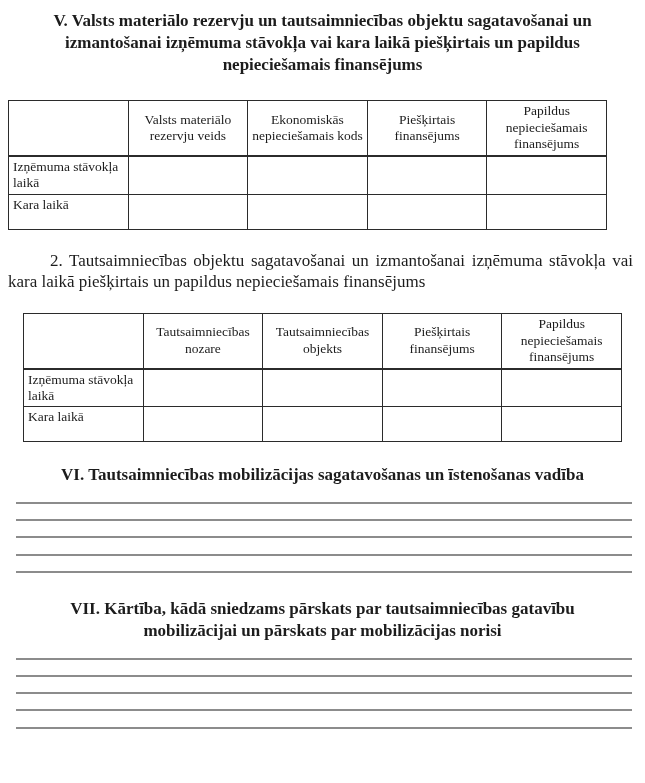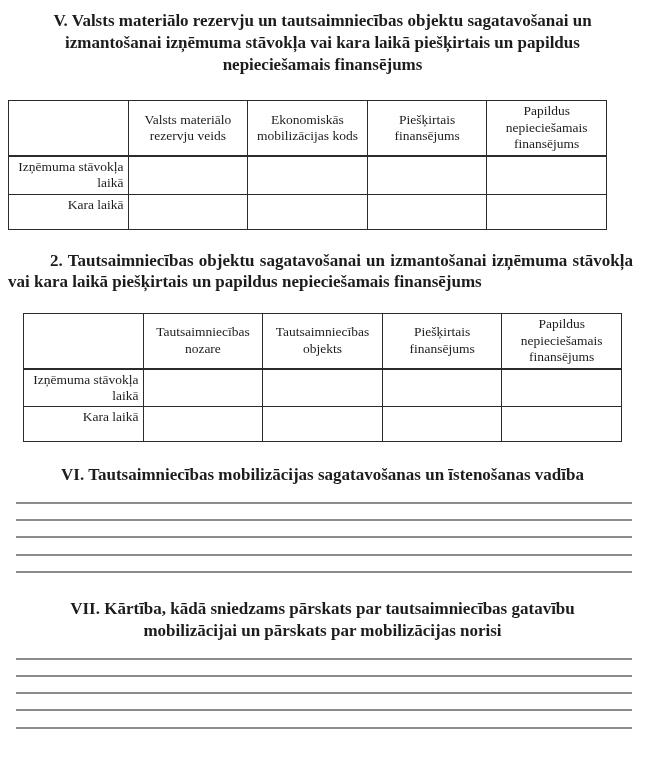--- a/index.html
+++ b/index.html
@@ -23,35 +23,34 @@
   .heading-vi { margin-top: 22px; padding: 0 0; }
   .heading-vii{ margin-top: 25px; padding: 0 30px; }
   .para {
     margin: 25px 12px 0 8px;
     font-size: 17px;
     line-height: 1.28;
     text-align: justify;
     text-indent: 42px;
   }
   .para-1 { margin-top: 26px; }
-  .para-2 { margin-top: 20px; font-weight: bold; }
+  .para-2 { margin-top: 20px; }
   table.grid {
     margin: 24px 0 0 8px;
     width: 599px;
     border-collapse: collapse;
     table-layout: fixed;
     font-size: 13.5px;
     line-height: 1.22;
   }
   table.grid-2 { margin-top: 20px; margin-left: 23px; }
   table.grid th, table.grid td {
     border: 1px solid #2b2b2b;
     vertical-align: top;
     padding: 2px 4px;
-    text-align: right;
   }
   table.grid th {
     font-weight: normal;
     text-align: center;
     vertical-align: middle;
     height: 49px;
     border-bottom-width: 2px;
     padding: 2px 3px;
   }
   table.grid col { width: 20%; }
@@ -79,21 +78,21 @@
         <col>
         <col>
         <col>
         <col>
         <col>
       </colgroup>
     <thead>
       <tr>
         <th></th>
         <th>Valsts materiālo rezervju veids</th>
-        <th>Ekonomiskās mobilizācijas kods</th>
+        <th>Ekonomiskās nepieciešamais kods</th>
         <th>Piešķirtais finansējums</th>
         <th>Papildus nepieciešamais finansējums</th>
       </tr>
     </thead>
     <tbody>
       <tr class="data-row-1">
         <td class="row-label">Izņēmuma stāvokļa laikā</td>
         <td></td>
         <td></td>
         <td></td>

